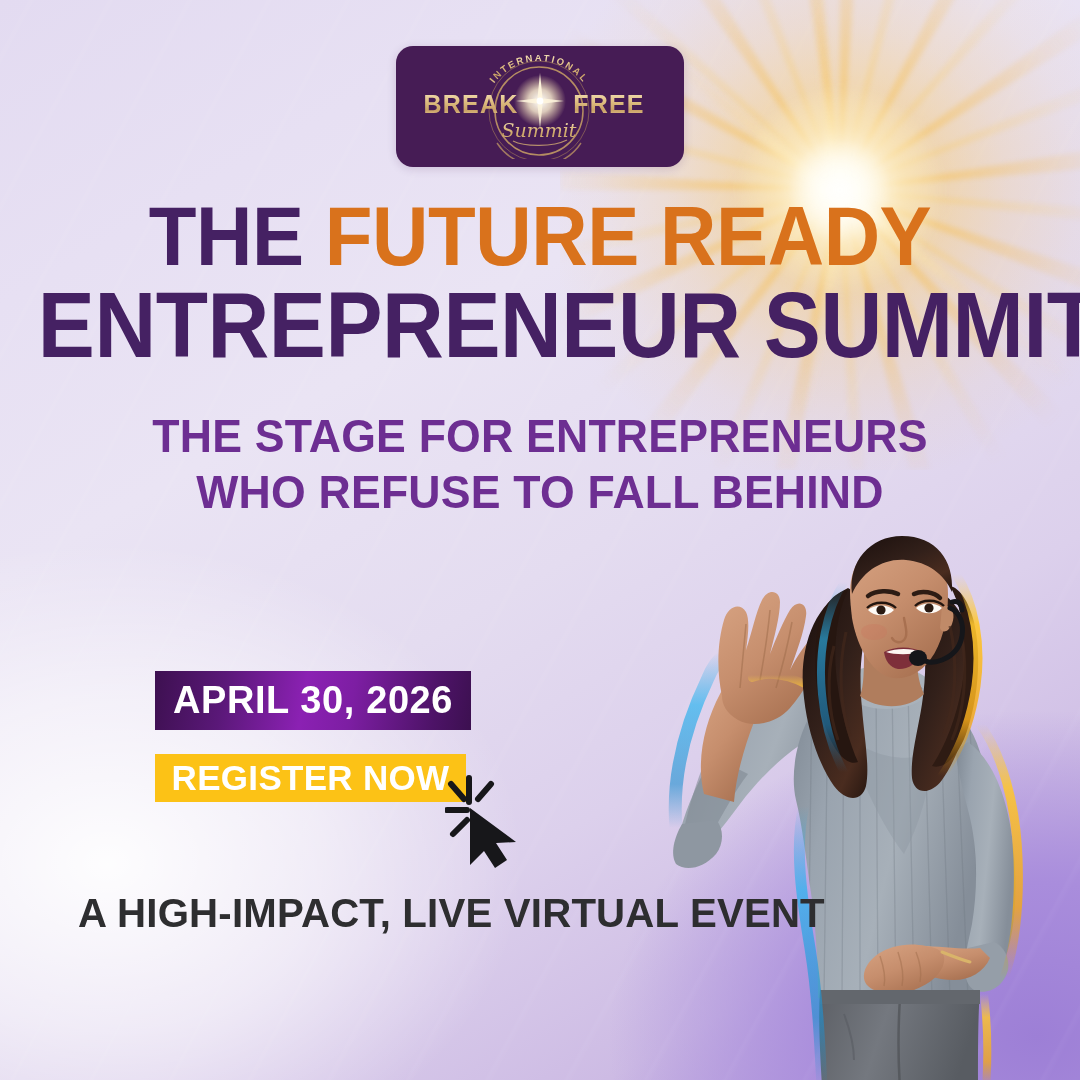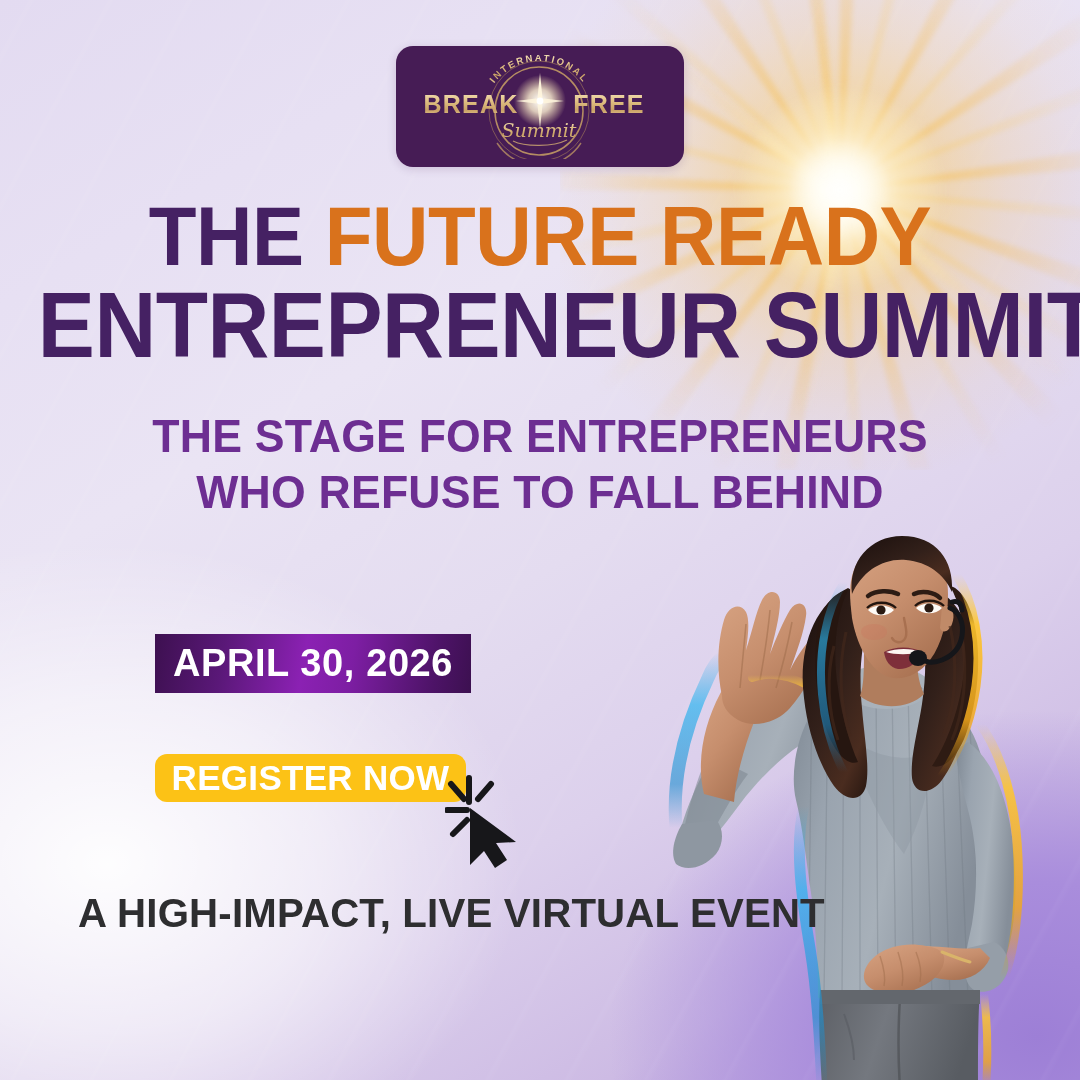--- a/index.html
+++ b/index.html
@@ -149,21 +149,21 @@
     font-size:46px;
     line-height:1.22;
     letter-spacing:.2px;
     transform:scaleX(.97);
   }
   .subhead span { display:block; white-space:nowrap; }
 
   
   .date-badge {
     position:absolute;
-    left:155px; top:634px;
+    left:155px; top:671px;
     width:316px; height:59px;
     background:linear-gradient(100deg,
       #3d1050 0%,
       #5a1878 22%,
       #8b21b3 47%,
       #7d1ea3 62%,
       #4d1367 88%,
       #3c1050 100%);
     display:flex; align-items:center; justify-content:center;
   }
@@ -177,21 +177,20 @@
   }
 
   
   .register-btn {
     position:absolute;
     left:155px; top:754px;
     width:311px; height:48px;
     background:#fcc216;
     display:flex; align-items:center; justify-content:center;
     cursor:pointer;
-    border-radius:12px;
   }
   .register-btn .txt {
     color:#ffffff;
     font-family:"Liberation Sans","DejaVu Sans", sans-serif;
     font-weight:bold;
     font-size:35px;
     letter-spacing:.3px;
     white-space:nowrap;
   }
 

